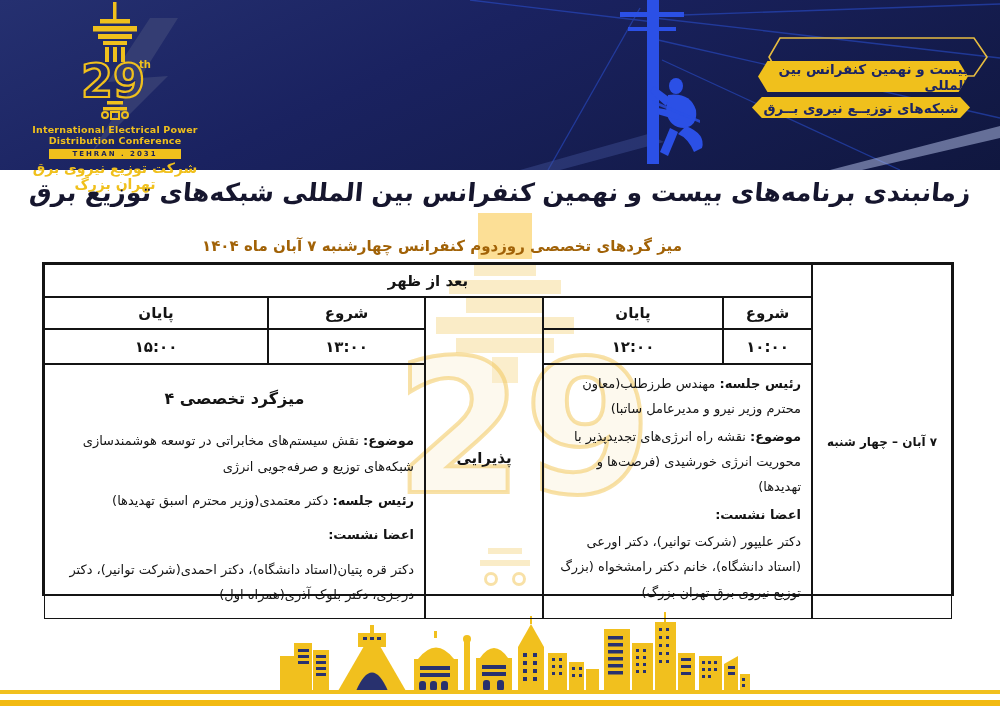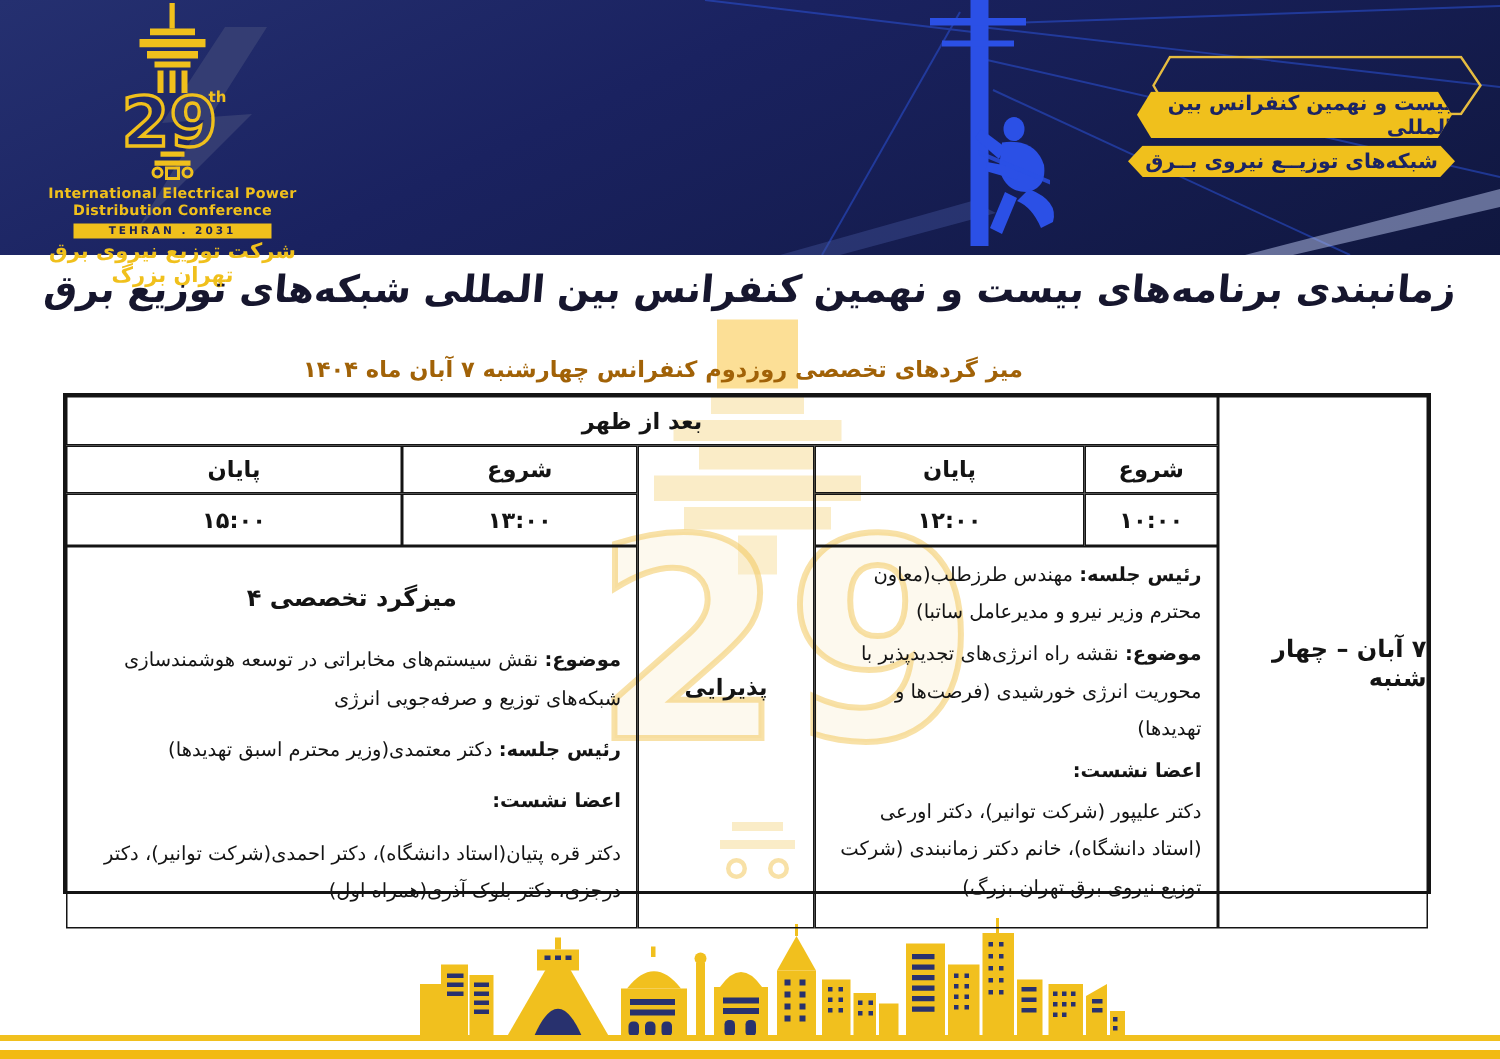--- a/index.html
+++ b/index.html
@@ -50,21 +50,21 @@
   .wring2 { left:512px; top:572px; width:14px; height:14px; border:3px solid rgba(242,201,94,.55); border-radius:50%; }
 
   
   .tbl { position:absolute; left:42px; top:262px; width:912px; height:334px; z-index:2;
          border:2.5px solid #141414; display:grid; direction:rtl; color:#141414;
          grid-template-columns:140px 89px 180px 118px 157px auto;
          grid-template-rows:33px 32px 35px auto; }
   .cell { border:1px solid #141414; display:flex; align-items:center; justify-content:center;
           background:transparent; }
   .b15 { font-weight:bold; font-size:15px; }
-  .date-cell   { grid-column:1; grid-row:1/5; font-weight:bold; font-size:16px; }
+  .date-cell   { grid-column:1; grid-row:1/5; font-weight:bold; font-size:12px; }
   .period-cell { grid-column:2/7; grid-row:1; }
   .cater-cell  { grid-column:4; grid-row:2/5; }
   .panel { display:block; padding:4px 10px 2px; font-size:13px; line-height:1.95; text-align:right; }
   .panel h3 { text-align:center; font-size:16px; font-weight:bold; margin:14px 0; }
   .panel p  { margin:2px 0; }
   .panel.roomy p { margin:9px 0; }
   .rt3 { grid-column:2/4; grid-row:4; }
   .rt4 { grid-column:5/7; grid-row:4; }
 
   
@@ -175,21 +175,21 @@
 
     <div class="cell b15" style="grid-column:2;grid-row:3;">۱۰:۰۰</div>
     <div class="cell b15" style="grid-column:3;grid-row:3;">۱۲:۰۰</div>
     <div class="cell b15" style="grid-column:5;grid-row:3;">۱۳:۰۰</div>
     <div class="cell b15" style="grid-column:6;grid-row:3;">۱۵:۰۰</div>
 
     <div class="cell panel rt3">
       <p><b>رئیس جلسه:</b> <span>مهندس طرزطلب(معاون محترم وزیر نیرو و مدیرعامل ساتبا)</span></p>
       <p><b>موضوع:</b> <span>نقشه راه انرژی‌های تجدیدپذیر با محوریت انرژی خورشیدی (فرصت‌ها و تهدیدها)</span></p>
       <p><b>اعضا نشست:</b></p>
-      <p>دکتر علیپور (شرکت توانیر)، دکتر اورعی (استاد دانشگاه)، خانم دکتر زمانبندی (شرکت توزیع نیروی برق تهران بزرگ)</p>
+      <p>دکتر علیپور (شرکت توانیر)، دکتر اورعی (استاد دانشگاه)، خانم دکتر رامشخواه (بزرگ توزیع نیروی برق تهران بزرگ)</p>
     </div>
 
     <div class="cell panel roomy rt4">
       <h3>میزگرد تخصصی ۴</h3>
       <p><b>موضوع:</b> <span>نقش سیستم‌های مخابراتی در توسعه هوشمندسازی شبکه‌های توزیع و صرفه‌جویی انرژی</span></p>
       <p><b>رئیس جلسه:</b> <span>دکتر معتمدی(وزیر محترم اسبق تهدیدها)</span></p>
       <p><b>اعضا نشست:</b></p>
       <p>دکتر قره پتیان(استاد دانشگاه)، دکتر احمدی(شرکت توانیر)، دکتر درجزی، دکتر بلوک آذری(همراه اول)</p>
     </div>
   </div>

